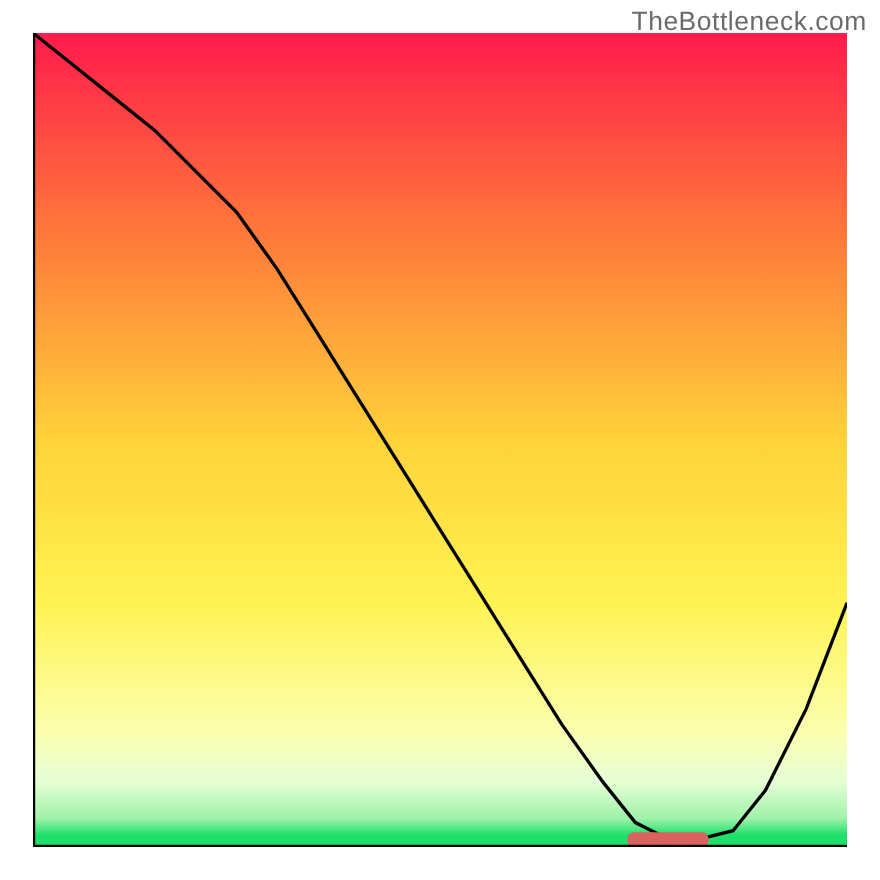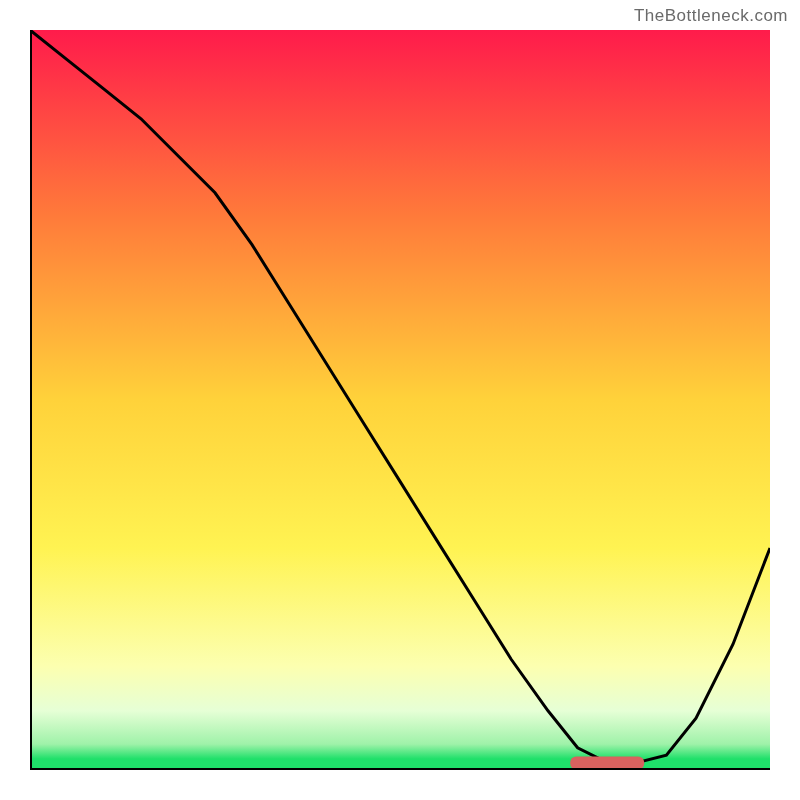--- a/index.html
+++ b/index.html
@@ -13,21 +13,21 @@
   }
   .container {
     position: relative;
     width: 800px;
     height: 800px;
   }
   .watermark {
     position: absolute;
     top: 6px;
     right: 12px;
-    font-size: 17px;
+    font-size: 24px;
     color: #6a6a6a;
     font-weight: 400;
     letter-spacing: 0.5px;
     z-index: 10;
     margin-left: 40px;
   }
   .plot-area {
     position: absolute;
     left: 30px;
     top: 30px;

